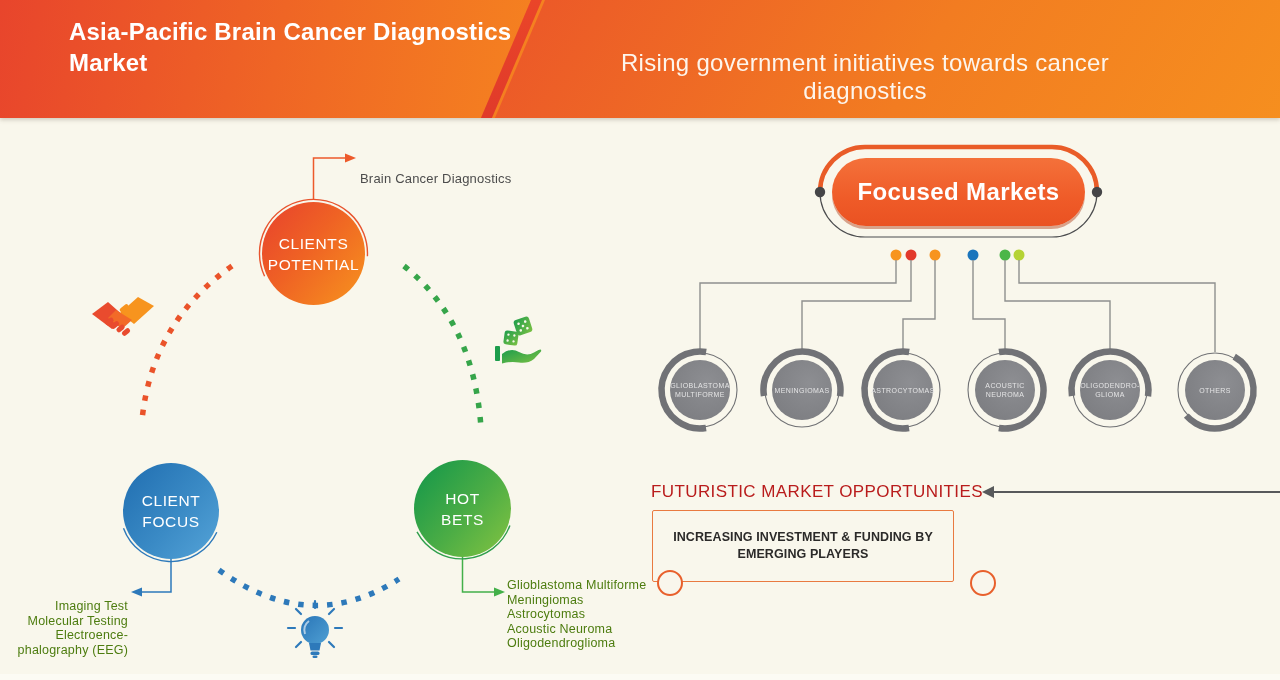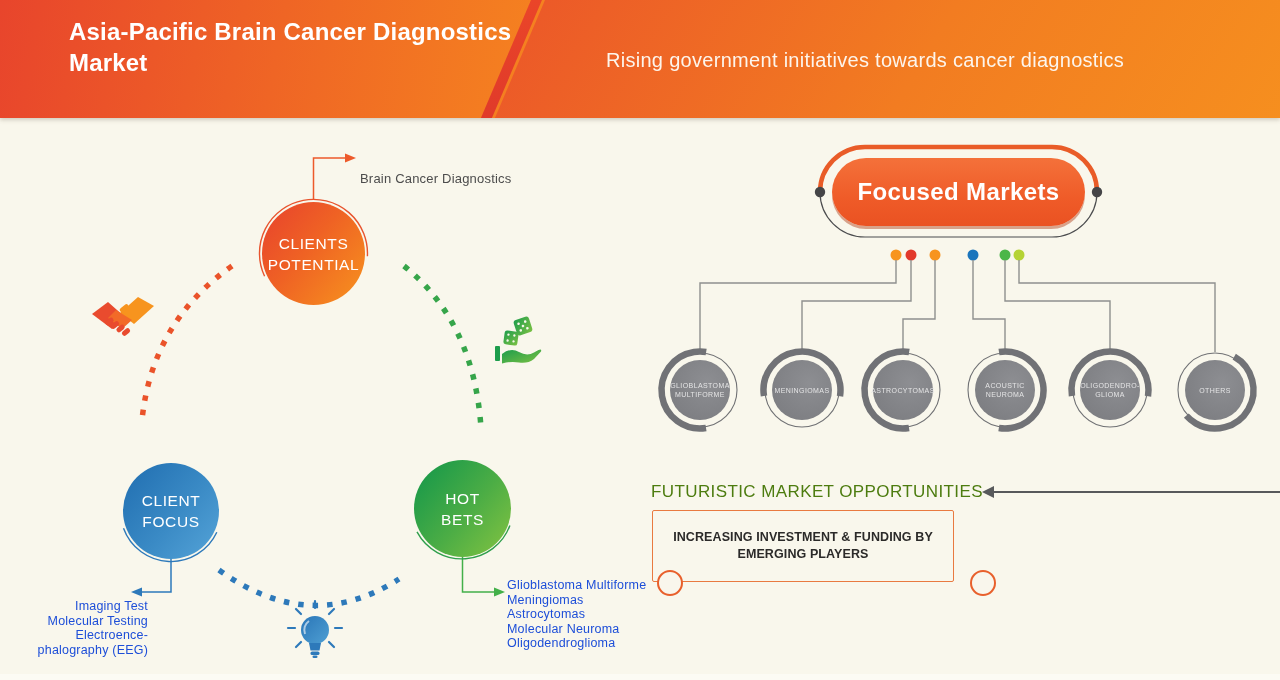--- a/index.html
+++ b/index.html
@@ -11,50 +11,50 @@
           box-shadow:0 2px 4px rgba(90,80,60,.25);}
   .header-right{position:absolute;left:545px;top:0;width:900px;height:118px;
           transform:skewX(-23deg);transform-origin:0 0;
           background:linear-gradient(100deg,#ec5a28 0%,#f27c21 45%,#f7941e 100%);}
   .header-stripe{position:absolute;left:531px;top:0;width:11px;height:118px;
           transform:skewX(-23deg);transform-origin:0 0;
           background:linear-gradient(180deg,#ea4529,#e03a2a);}
   .title{position:absolute;left:38px;top:16px;width:520px;color:#fff;
          font-size:24px;font-weight:700;line-height:31px;letter-spacing:.2px;margin-left:31px;}
   .subtitle{position:absolute;left:560px;top:49px;width:610px;text-align:center;
-         color:#fdf5ec;font-size:20px;letter-spacing:.3px;}
+         color:#fdf5ec;font-size:24px;letter-spacing:.3px;}
   
   .overlay{position:absolute;left:0;top:0;width:1280px;height:680px;pointer-events:none;}
   
   .bigcircle{position:absolute;border-radius:50%;display:flex;align-items:center;justify-content:center;
              text-align:center;color:#fff;letter-spacing:.6px;}
   .bigcircle .lbl{font-size:15.5px;line-height:21px;}
   .c-orange{left:262px;top:202px;width:103px;height:103px;
             background:linear-gradient(130deg,#e8452c 5%,#ef6224 45%,#f7941e 100%);}
   .c-blue{left:123px;top:463px;width:96px;height:96px;
           background:linear-gradient(130deg,#2270b2 5%,#3a8ac5 55%,#55a4d8 100%);}
   .c-green{left:414px;top:460px;width:97px;height:97px;
            background:linear-gradient(130deg,#16984a 5%,#4cad45 55%,#85c441 100%);}
   .callout{position:absolute;color:#4c4c4c;font-size:13px;letter-spacing:.2px;margin-top:21px;}
-  .list{position:absolute;color:#1d4ed8;font-size:12.5px;line-height:14.6px;letter-spacing:.2px;}
+  .list{position:absolute;color:#4d7c0f;font-size:12.5px;line-height:14.6px;letter-spacing:.2px;}
   .list div{white-space:nowrap;}
-  .list-left{left:24px;top:599px;width:124px;text-align:right;}
+  .list-left{left:4px;top:599px;width:124px;text-align:right;}
   .list-right{left:507px;top:578px;width:160px;text-align:left;}
   
   .pill{position:absolute;left:832px;top:158px;width:253px;height:68px;border-radius:34px;
         background:linear-gradient(180deg,#f4713a 0%,#ef5b28 60%,#ea5222 100%);
         box-shadow:0 3px 0 rgba(176,58,21,.45);
         display:flex;align-items:center;justify-content:center;}
   .pill .lbl{color:#fff;font-size:24px;font-weight:700;letter-spacing:.4px;}
   .market{position:absolute;width:60px;height:60px;top:360px;border-radius:50%;
           background:radial-gradient(circle at 62% 38%,#8d8e92 0%,#7e7f83 75%);
           display:flex;align-items:center;justify-content:center;text-align:center;}
   .market .lbl{color:#e4e4e5;font-size:7px;line-height:9px;letter-spacing:.4px;font-weight:400;}
   
-  .opp-head{position:absolute;left:651px;top:482px;color:#4d7c0f;font-size:17px;
+  .opp-head{position:absolute;left:651px;top:482px;color:#b91c1c;font-size:17px;
             letter-spacing:.4px;font-weight:400;}
   .oppbox{position:absolute;top:510px;width:300px;height:70px;border:1.4px solid #e97a40;
           border-radius:2px;display:flex;align-items:center;justify-content:center;text-align:center;}
   .oppbox .lbl{max-width:288px;color:#2b2a29;font-size:12.5px;font-weight:700;line-height:17px;
                letter-spacing:.1px;}
   .box1{left:652px;} .box2{left:965px;}
   .ring{position:absolute;top:570px;width:22px;height:22px;border-radius:50%;
         border:2.6px solid #e8602c;background:#f9f6ec;}
   .ring1{left:657px;} .ring2{left:970px;}
   .bottom-strip{position:absolute;left:0;bottom:0;width:1280px;height:6px;background:#fcfbf4;
@@ -235,21 +235,21 @@
     <div>Imaging Test</div>
     <div>Molecular Testing</div>
     <div>Electroence-</div>
     <div>phalography (EEG)</div>
   </div>
 
   <div class="list list-right">
     <div>Glioblastoma Multiforme</div>
     <div>Meningiomas</div>
     <div>Astrocytomas</div>
-    <div>Molecular Neuroma</div>
+    <div>Acoustic Neuroma</div>
     <div>Oligodendroglioma</div>
   </div>
 
   <div class="pill">
     <div class="lbl">Focused Markets</div>
   </div>
 
   <div class="market" style="left:670px;">
     <div class="lbl">
         <div>GLIOBLASTOMA</div>

